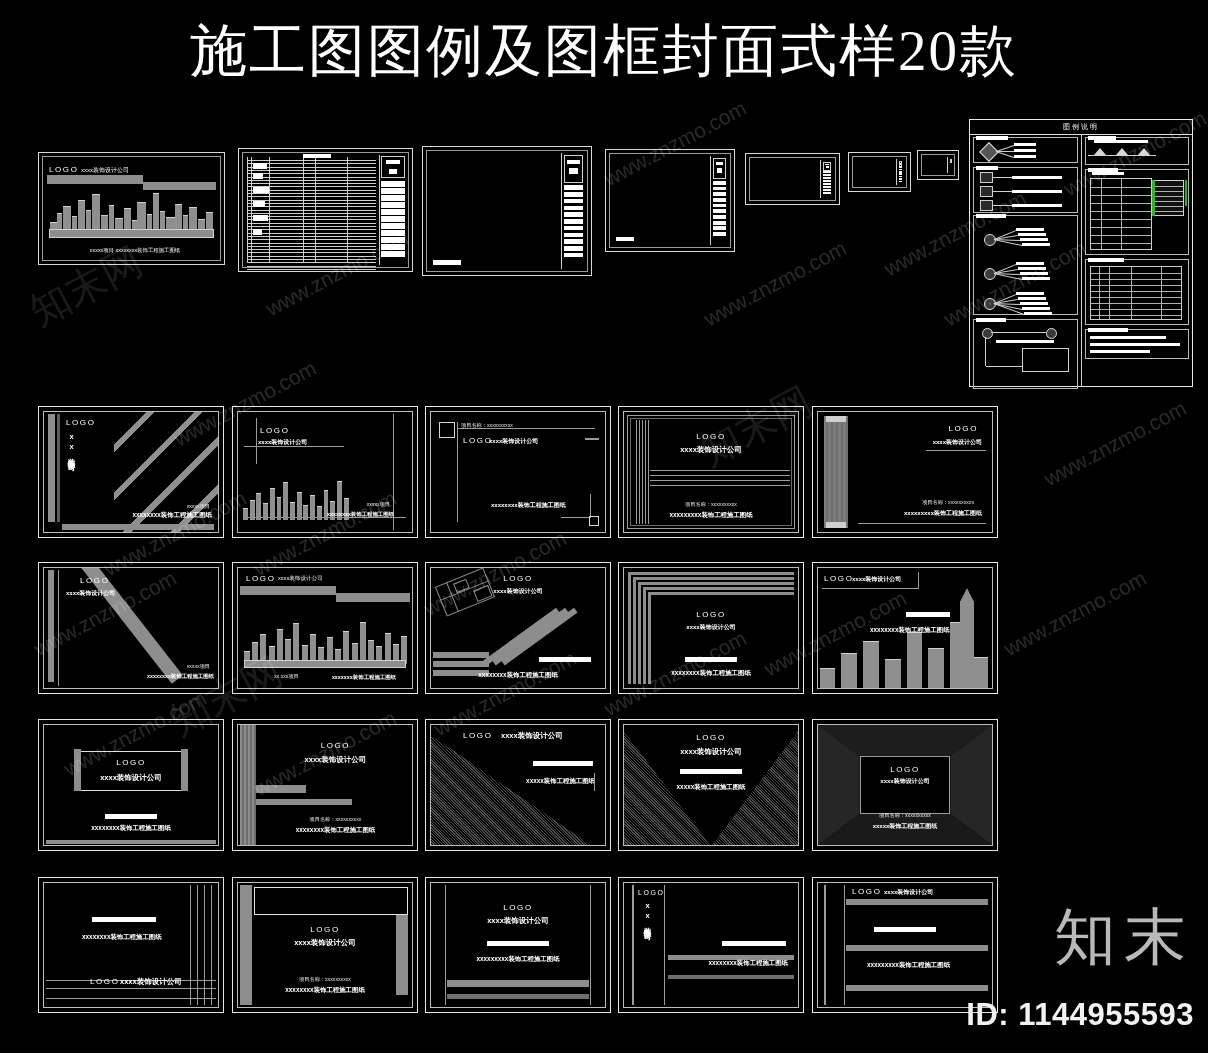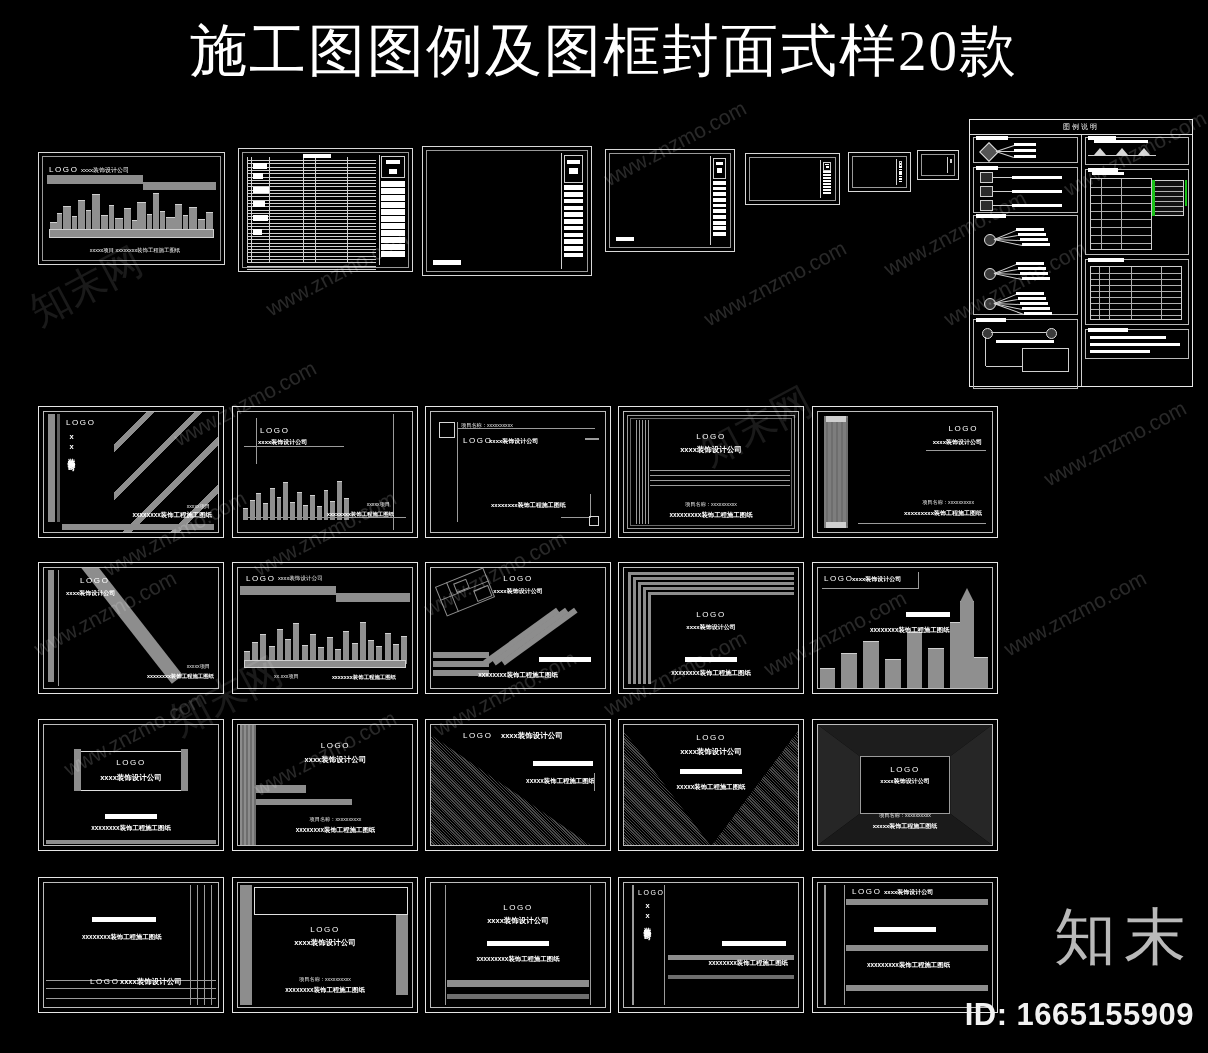--- a/index.html
+++ b/index.html
@@ -773,13 +773,13 @@
     <div class="wm" style="left: 430px; top: 720px;">www.znzmo.com</div>
     <div class="wm" style="left: 60px; top: 760px;">www.znzmo.com</div>
     <div class="wm" style="left: 1060px; top: 180px;">www.znzmo.com</div>
     <div class="wm" style="left: 880px; top: 260px;">www.znzmo.com</div>
     <div class="wm-cn" style="left: 20px; top: 290px;">知末网</div>
     <div class="wm-cn" style="left: 160px; top: 700px;">知末网</div>
     <div class="wm-cn" style="left: 690px; top: 430px;">知末网</div>
   </div>
 
 <div id="brand">知末</div>
-<div id="brand-id">ID: 1665155909</div>
+<div id="brand-id">ID: 1144955593</div>
 
 </body></html>

